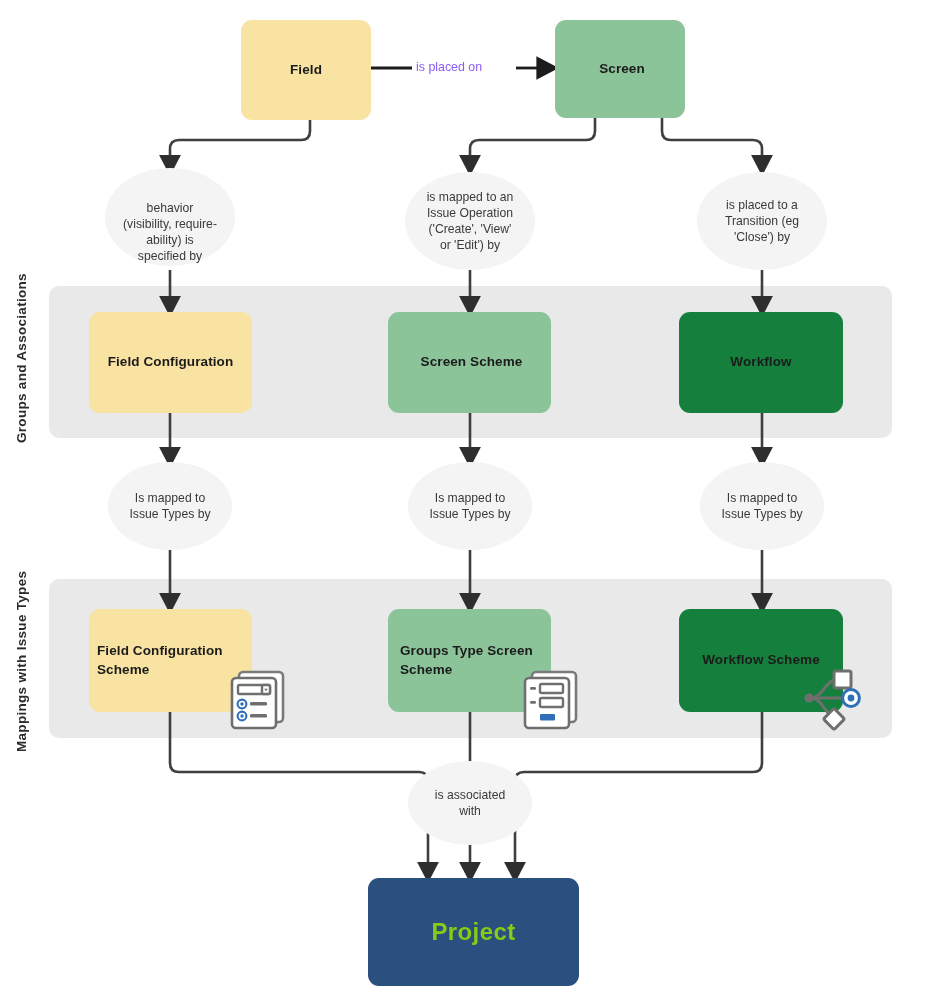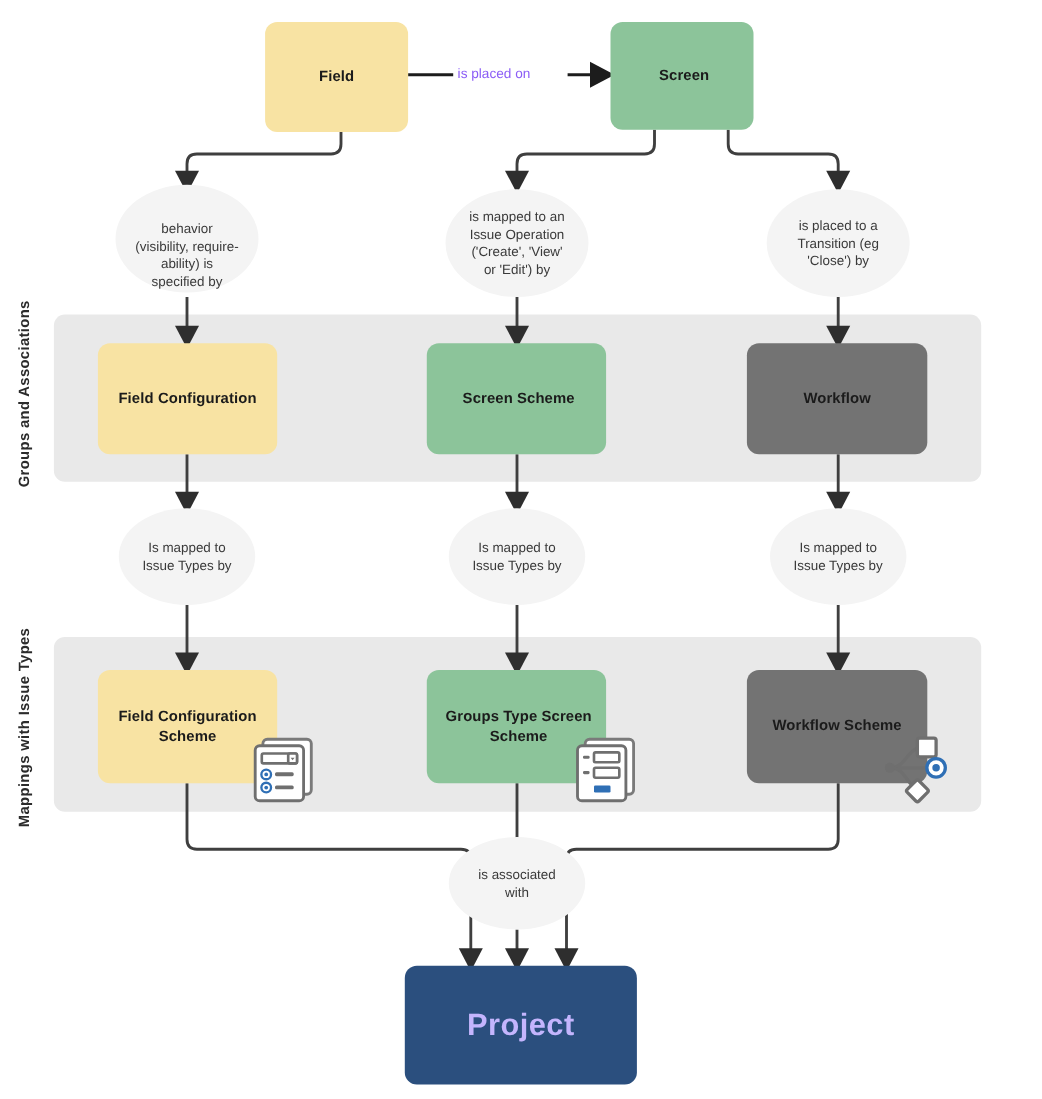--- a/index.html
+++ b/index.html
@@ -36,38 +36,38 @@
     transform-origin:left top;
     transform:rotate(-90deg);
   }
   
   .node{
     position:absolute;
     border-radius:11px;
     display:flex;
     align-items:center;
     justify-content:center;
-    text-align:center;
+    text-align:left;
     box-sizing:border-box;
     padding:4px 8px;
   }
   .node .lbl{
     font-size:13.5px;
     font-weight:bold;
     color:#1b1b1b;
     line-height:1.35;
     letter-spacing:0.1px;
   }
   .node.yellow{background:#f8e3a3;}
   .node.green {background:#8cc49a;padding-left:12px;}
-  .node.slate {background:#737373;}
+  .node.slate {background:#15803d;}
   .node.navy  {background:#2b4f7e;}
   .node.navy .lbl{
-    color:#c4b5fd;
-    font-size:28px;
+    color:#84cc16;
+    font-size:24px;
     letter-spacing:0.4px;
   }
   
   .ell{
     position:absolute;
     background:#f4f4f4;
     border-radius:50%;
     display:flex;
     align-items:center;
     justify-content:center;

